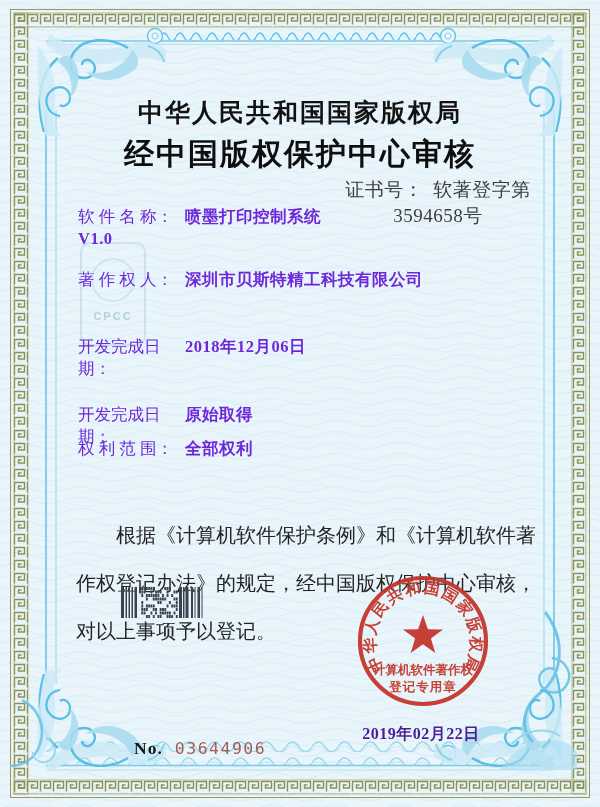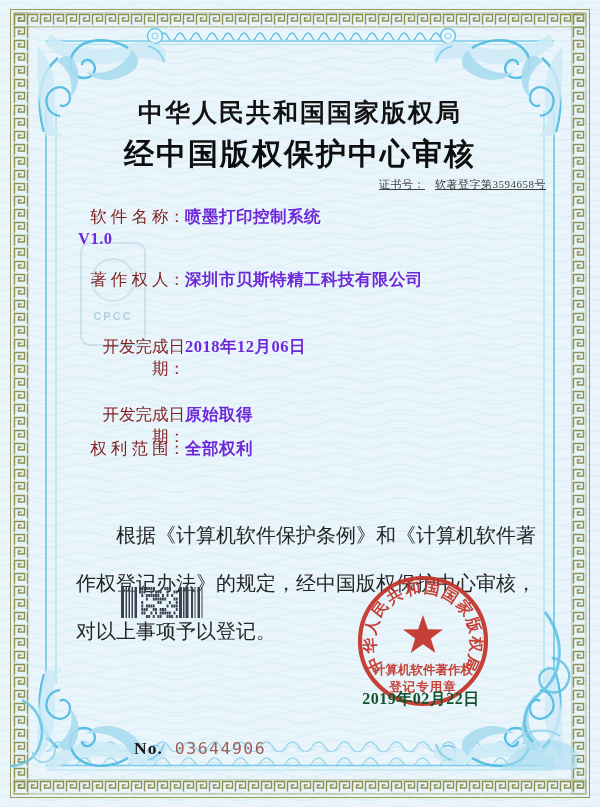--- a/index.html
+++ b/index.html
@@ -12,37 +12,37 @@
   svg.deco{position:absolute;left:0;top:0;}
   .title1{
     position:absolute;top:96px;left:0;width:100%;text-align:center;
     font-size:25px;font-weight:700;letter-spacing:2px;color:#121212;
   }
   .title2{
     position:absolute;top:134px;left:0;width:100%;text-align:center;
     font-size:30px;font-weight:700;letter-spacing:2px;color:#0e0e0e;
   }
   .certno{
-    position:absolute;top:177px;left:330px;width:216px;text-align:right;
-    font-size:11px;color:#3d3d3d;letter-spacing:.5px;text-decoration:underline;
+    position:absolute;top:177px;left:330px;width:216px;text-align:center;
+    font-size:19px;color:#3d3d3d;letter-spacing:.5px;
   }
   .certno .gap{margin-left:10px;}
   .row{position:absolute;left:78px;width:480px;font-size:16.5px;line-height:22px;}
-  .row .lbl{display:inline-block;width:107px;color:#7f1d1d;vertical-align:top;text-align:right;}
+  .row .lbl{display:inline-block;width:107px;color:#6d28d9;vertical-align:top;}
   .row .val{color:#6d28d9;font-weight:600;letter-spacing:.5px;}
   .row .val .v2{display:block;}
   .statement{
     position:absolute;left:76px;top:511px;width:478px;margin:0;
     font-size:20px;line-height:48px;text-indent:2em;color:#242424;letter-spacing:0;
   }
   .barcode{position:absolute;left:118px;top:587px;}
   .seal{position:absolute;left:348px;top:566px;opacity:.94;}
   .sealdate{
-    position:absolute;left:356px;top:689px;width:130px;text-align:center;
-    font-size:16px;font-weight:600;color:#14532d;letter-spacing:.5px;
+    position:absolute;left:356px;top:724px;width:130px;text-align:center;
+    font-size:16px;font-weight:600;color:#4c1d95;letter-spacing:.5px;
   }
   .serial{position:absolute;left:134px;top:738px;font-size:17.5px;}
   .serial .no{font-weight:700;color:#141414;letter-spacing:1px;}
   .serial .digits{
     margin-left:12px;font-family:"DejaVu Sans Mono","Liberation Mono",monospace;
     font-size:16.5px;color:#a35d56;letter-spacing:1.5px;
   }
   .ghost{
     position:absolute;left:80px;top:194px;width:62px;height:100px;
     border:2px solid rgba(140,185,210,.30);border-radius:10px;

